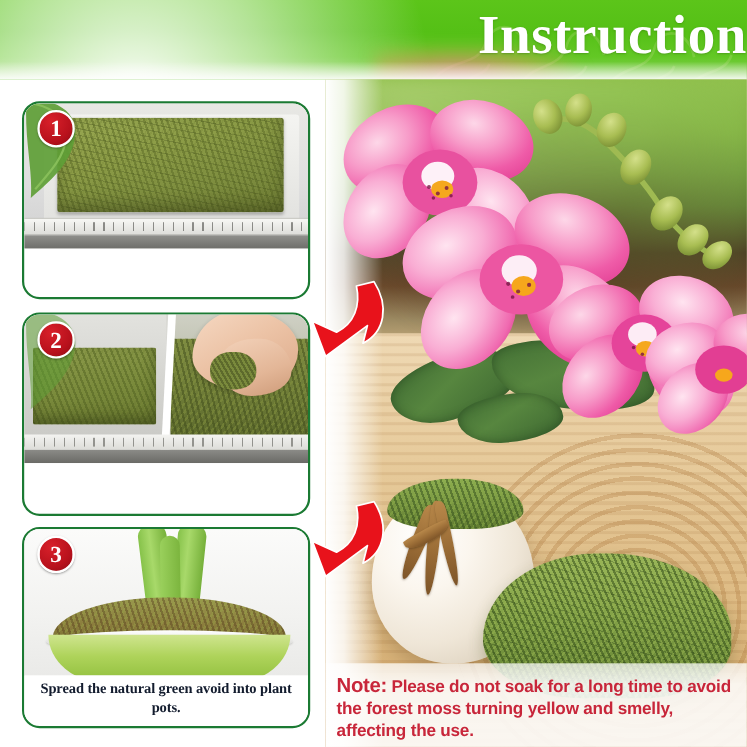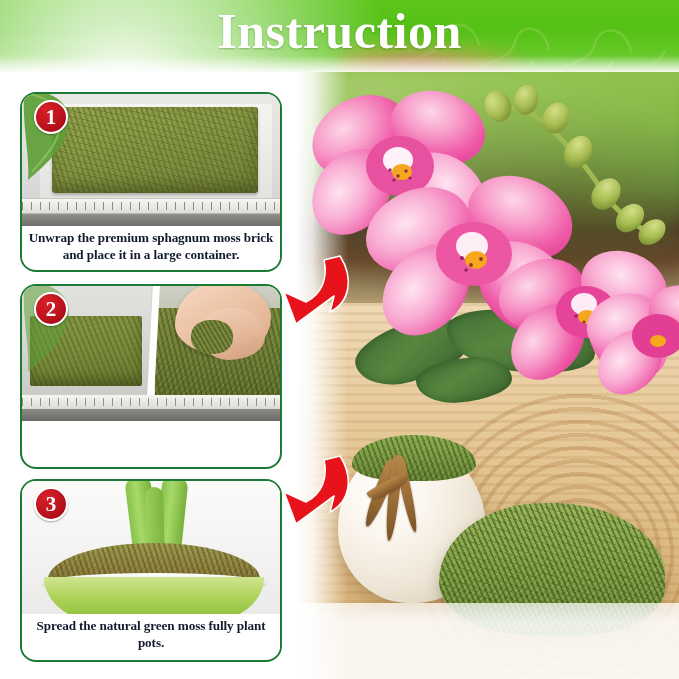--- a/index.html
+++ b/index.html
@@ -35,21 +35,21 @@
   }
   .header-blur-blob {
     position: absolute; left: 50%; bottom: -34px;
     width: 190px; height: 60px;
     background: radial-gradient(ellipse at 40% 40%, rgba(240,120,150,0.75) 0%, rgba(225,150,90,0.45) 45%, rgba(160,170,60,0.0) 75%);
     filter: blur(7px);
   }
   .header-title {
     position: absolute; left: 0; top: 2px;
     width: 679px;
-    text-align: center;
+    text-align: right;
     font-family: "Liberation Serif", "DejaVu Serif", serif;
     font-size: 50px;
     font-weight: 700;
     color: #ffffff;
     letter-spacing: 0.5px;
     text-shadow: 0 1px 2px rgba(40,90,10,0.35);
   }
   .header-fade {
     position: absolute; left: 0; top: 56px;
     width: 679px; height: 26px;
@@ -378,21 +378,20 @@
         <div class="p1-tray"></div>
         <div class="p1-brick"></div>
         <div class="p1-ruler"></div>
         <div class="p1-base"></div>
         <svg class="leaf" viewBox="0 0 60 96">
           <path d="M6,2 C34,2 54,14 50,38 C46,62 26,78 10,92 C12,66 4,40 6,2 Z" fill="#5e9e36" opacity="0.92"></path>
           <path d="M12,6 C30,10 44,20 42,38 C40,56 26,70 14,84" fill="none" stroke="#8fc45f" stroke-width="2" opacity="0.8"></path>
         </svg>
         <div class="badge">1</div>
       </div>
-      <div class="caption">Unwrap the premium sphagnum moss brick and place it in a large container.</div>
     </div>
 
     <div class="step-card step-2">
       <div class="photo photo-2">
         <div class="p2-left"></div>
         <div class="p2-right"></div>
         <div class="p2-tray"></div>
         <div class="p2-water"></div>
         <div style="position:absolute;left:133px;top:0;width:129px;height:100%;overflow:hidden;">
           <div class="p2-moss"></div>
@@ -414,21 +413,21 @@
       <div class="photo photo-3">
         <div class="p3-bg"></div>
         <div class="p3-stem s1"></div>
         <div class="p3-stem s2"></div>
         <div class="p3-stem s3"></div>
         <div class="p3-moss"></div>
         <div class="p3-rim"></div>
         <div class="p3-pot"></div>
         <div class="badge">3</div>
       </div>
-      <div class="caption">Spread the natural green moss fully plant pots.</div>
+      <div class="caption">Spread the natural green avoid into plant pots.</div>
     </div>
   </div>
 
   <svg class="arrow arrow-1" viewBox="0 0 76 84">
     <path d="M60,4 C74,26 70,50 50,60 L54,44 L16,72 L4,40 L26,50 C42,42 48,26 44,8 Z" fill="#e8121b" stroke="#ffffff" stroke-width="1.6" stroke-linejoin="round"></path>
   </svg>
   <svg class="arrow arrow-2" viewBox="0 0 76 84">
     <path d="M60,4 C74,26 70,50 50,60 L54,44 L16,72 L4,40 L26,50 C42,42 48,26 44,8 Z" fill="#e8121b" stroke="#ffffff" stroke-width="1.6" stroke-linejoin="round"></path>
   </svg>
 
@@ -544,14 +543,18 @@
         <ellipse cx="28" cy="-18" rx="38" ry="30" fill="url(#pet)" transform="rotate(18 28 -18)"></ellipse>
         <ellipse cx="-28" cy="28" rx="36" ry="28" fill="url(#pet2)" transform="rotate(-46 -28 28)"></ellipse>
         <ellipse cx="0" cy="2" rx="26" ry="22" fill="#e23e93"></ellipse>
         <ellipse cx="0" cy="7" rx="8" ry="6" fill="#f6a71c"></ellipse>
       </g>
     </svg>
 
     <div class="note-overlay"></div>
   </div>
 
+  <div class="note-text">
+    <span class="note-label">Note:</span>
+    <span>Please do not soak for a long time to avoid the forest moss turning yellow and smelly, affecting the use.</span>
+  </div>
 
 </div>
 
 </body></html>

